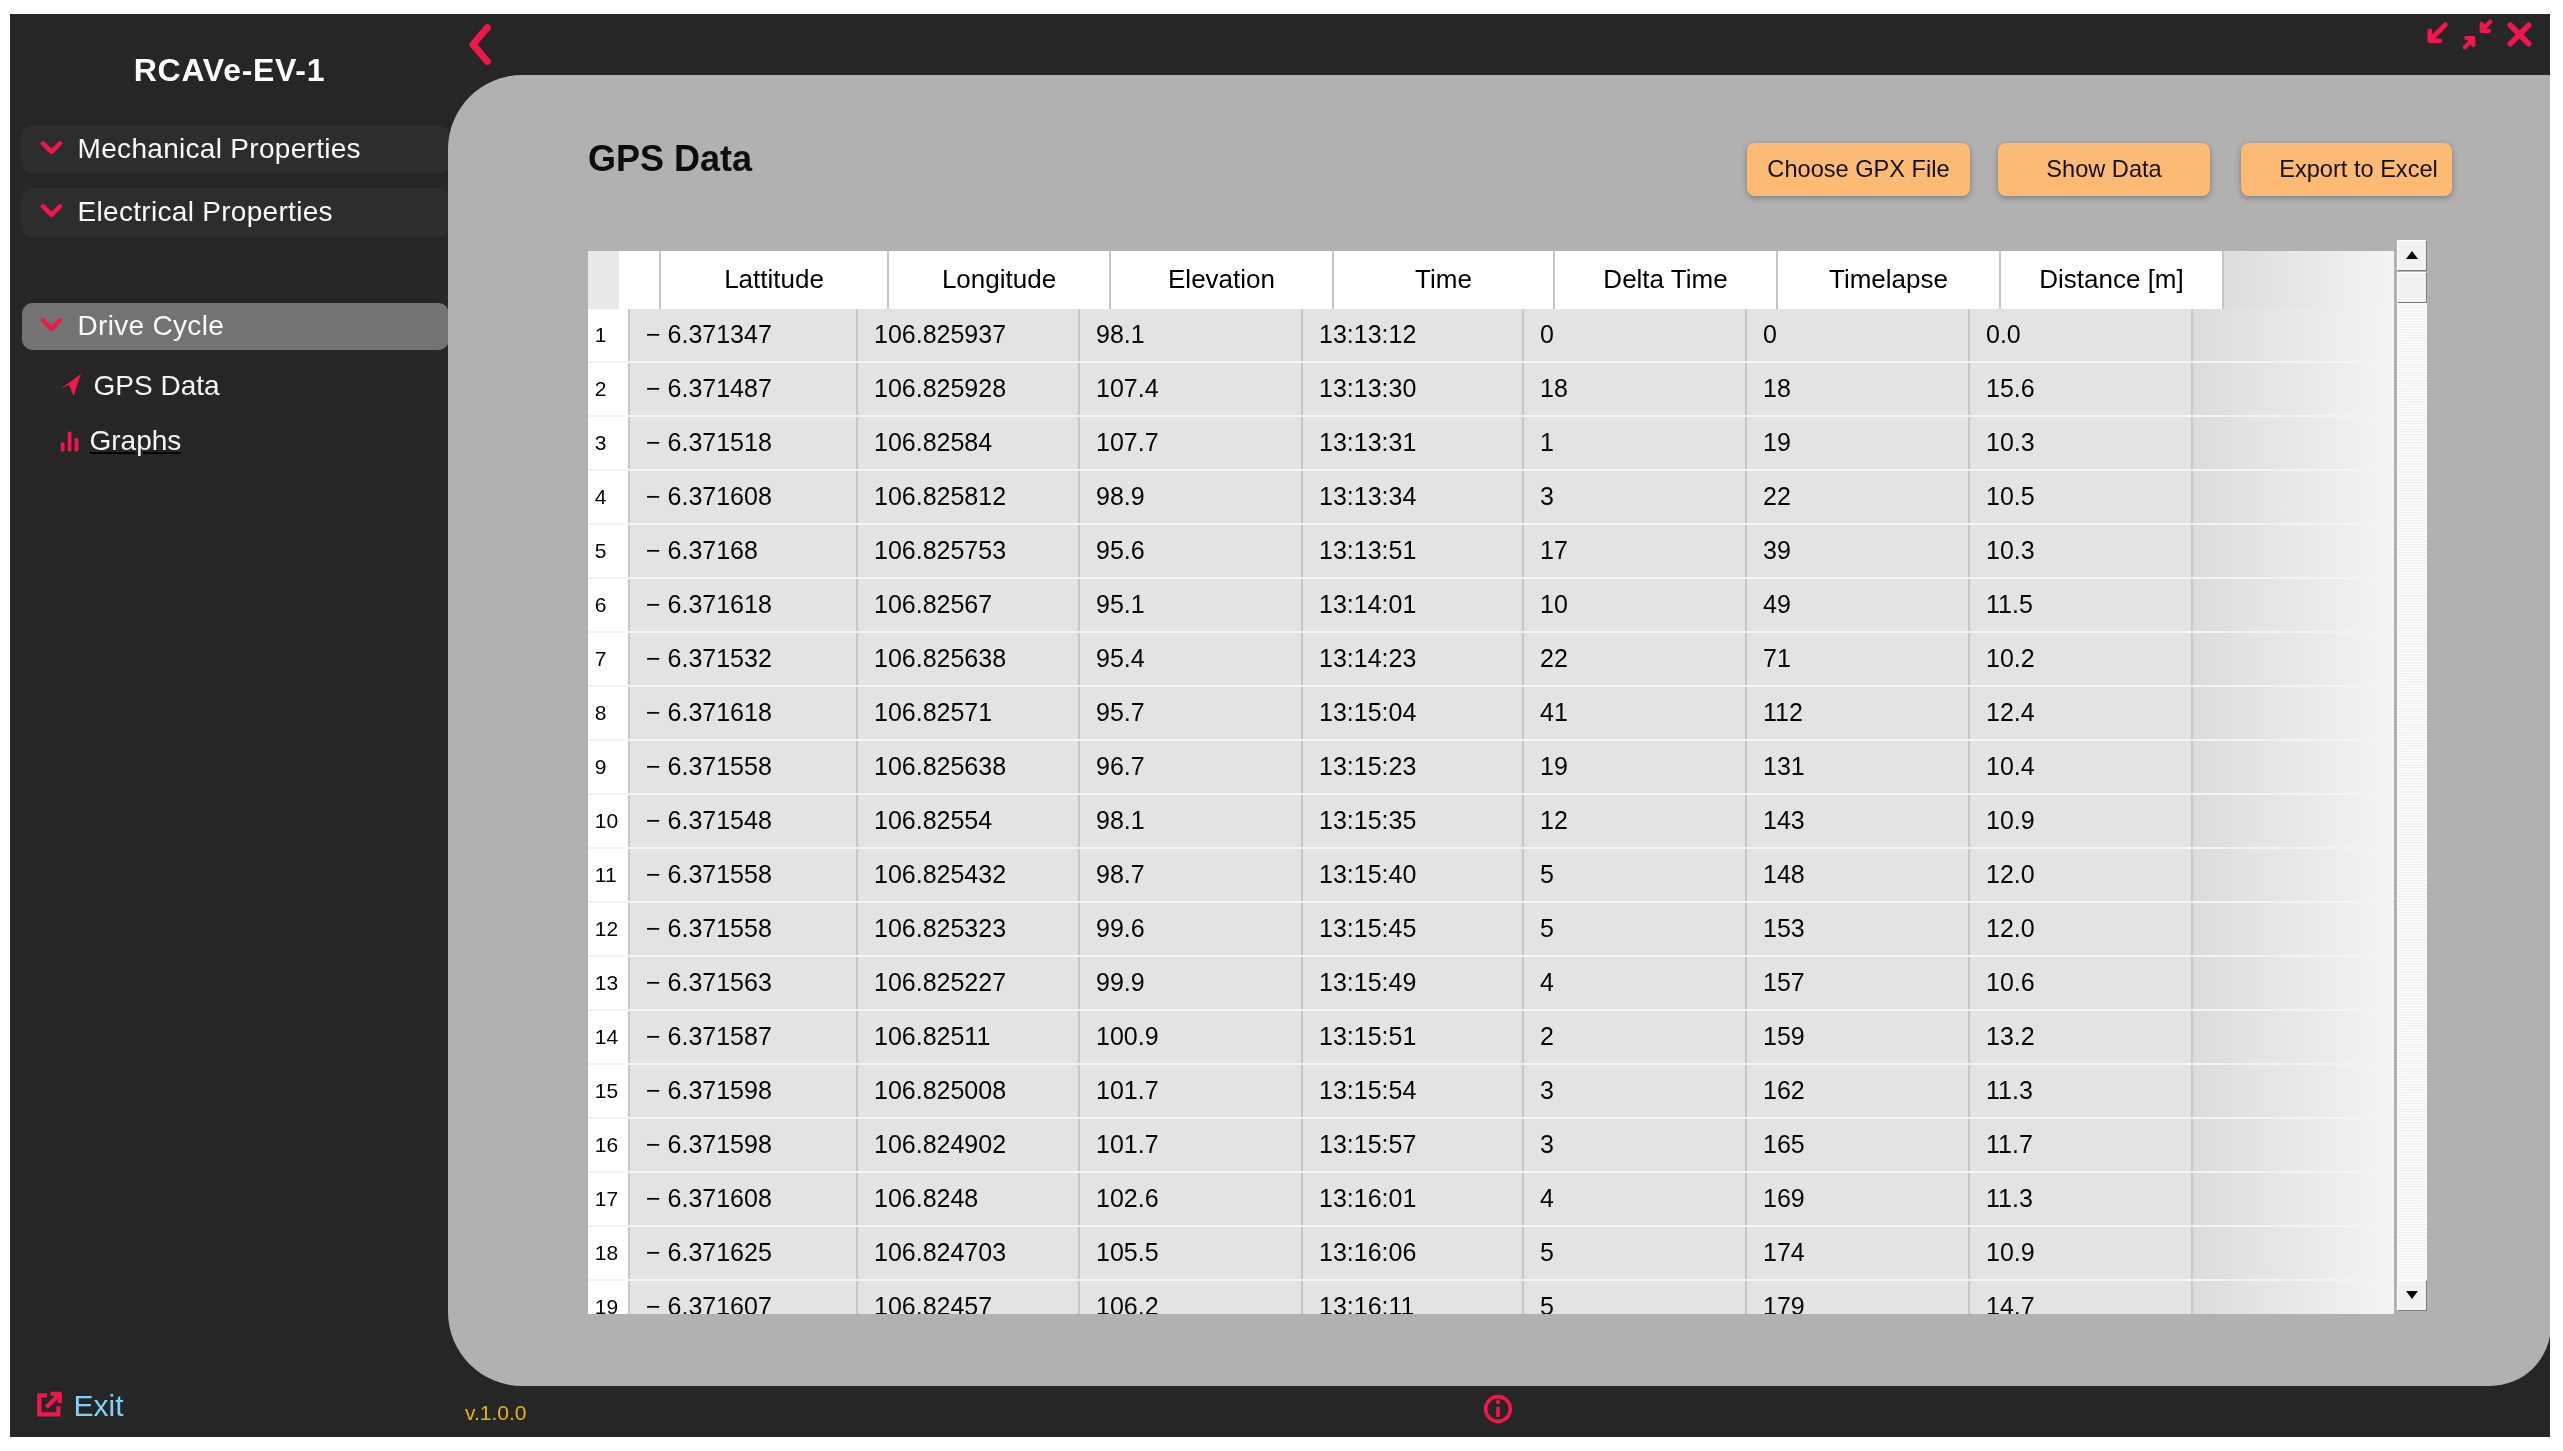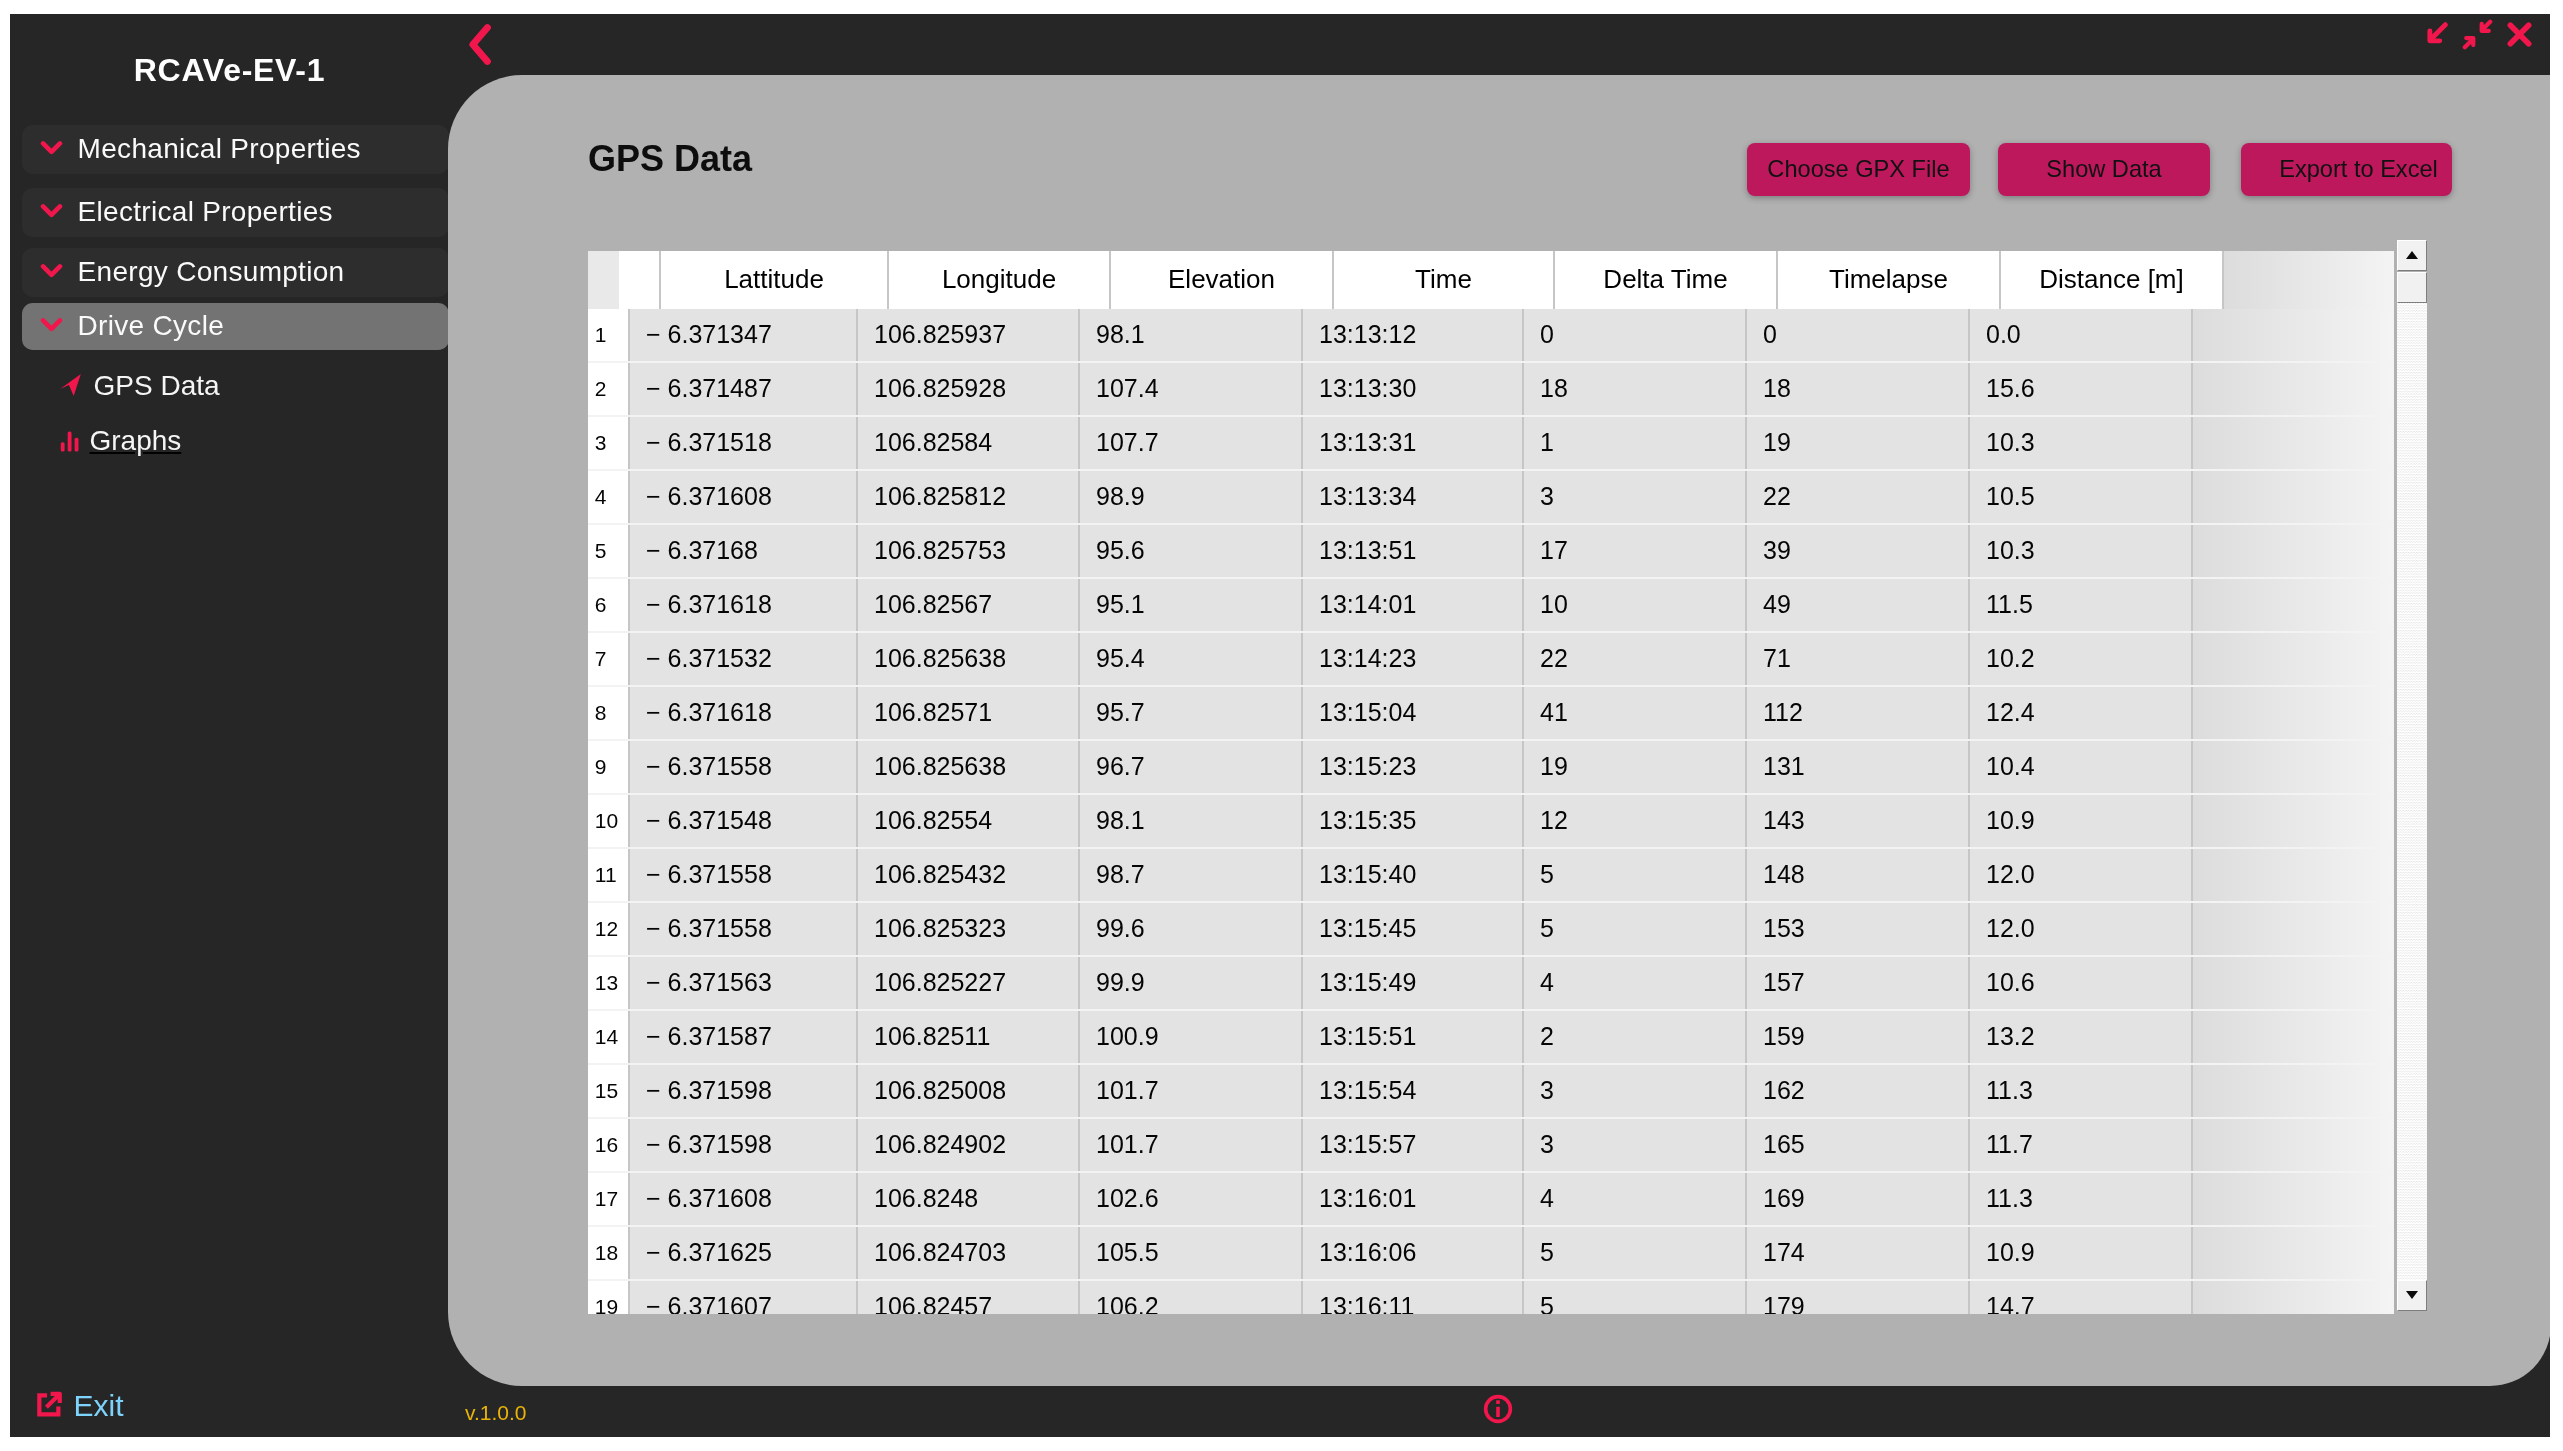--- a/index.html
+++ b/index.html
@@ -18,21 +18,21 @@
   .pill .label { font-size:28px; font-weight:normal; color:#fafafa; letter-spacing:0.3px; }
   .subitem { position:absolute; display:flex; align-items:center; gap:9.5px; cursor:pointer; }
   .subitem .label { font-size:28px; color:#f5f5f5; }
   .collapse { position:absolute; left:454px; top:9.5px; cursor:pointer; }
 
   
   #panel { position:absolute; left:438px; top:61px; width:2103px; height:1311px;
            background:#b1b1b1; border-radius:74px 0 61px 74px; }
   .page-title { position:absolute; left:140px; top:63px; font-size:36px; font-weight:bold;
                 color:#0d0d0d; }
-  .btn { position:absolute; top:68px; height:53px; background:#be185d; border:none;
+  .btn { position:absolute; top:68px; height:53px; background:#fdba74; border:none;
          border-radius:8px; font-family:inherit; font-size:23.6px; font-weight:500;
          color:#111; display:flex; align-items:center; justify-content:center;
          box-shadow:0 2px 6px rgba(0,0,0,0.30); cursor:pointer; }
   #btn-choose { left:1299px; width:223px; }
   #btn-show   { left:1550px; width:212px; }
   #btn-export { left:1793px; width:211px;padding-left:24px; }
 
   
   .table-wrap { position:absolute; left:140px; top:176px; width:1806px; height:1063px;
                 overflow:hidden; background:#e9e9e9; }
@@ -123,28 +123,20 @@
     <span class="label">Mechanical Properties</span>
   </div>
   <div class="pill" style="top:174px;">
     <span>
       <svg width="23" height="16" viewBox="0 0 30 20" fill="none">
           <path d="M4 4 L15 15 L26 4" stroke="#F1164B" stroke-width="6" stroke-linecap="round" stroke-linejoin="round"></path>
         </svg>
     </span>
     <span class="label">Electrical Properties</span>
   </div>
-  <div class="pill" style="top:234px;">
-    <span>
-      <svg width="23" height="16" viewBox="0 0 30 20" fill="none">
-          <path d="M4 4 L15 15 L26 4" stroke="#F1164B" stroke-width="6" stroke-linecap="round" stroke-linejoin="round"></path>
-        </svg>
-    </span>
-    <span class="label">Energy Consumption</span>
-  </div>
   <div class="pill active" style="top:289px; height:47px;">
     <span>
       <svg width="23" height="16" viewBox="0 0 30 20" fill="none">
           <path d="M4 4 L15 15 L26 4" stroke="#F1164B" stroke-width="6" stroke-linecap="round" stroke-linejoin="round"></path>
         </svg>
     </span>
     <span class="label">Drive Cycle</span>
   </div>
 
   <div class="subitem" style="left:47px; top:351px; height:42px;">

